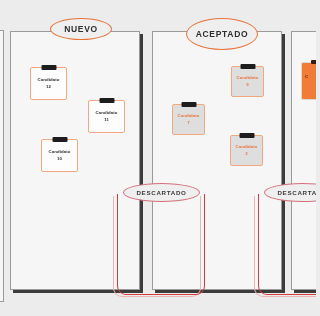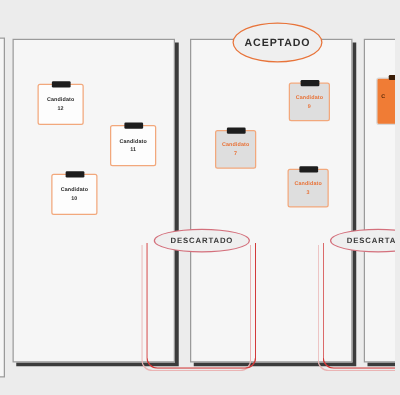--- a/index.html
+++ b/index.html
@@ -134,20 +134,23 @@
 </head>
 <body>
 
 <div id="board">
 
   <div class="sliver" style="left:-9px; top:30px; width:13px; height:272px;"></div>
 
   <div class="column-shadow" style="left:13px; top:34px; width:130px; height:259px;"></div>
   <div class="column" style="left:10px; top:31px; width:130px; height:259px;"></div>
 
+  <div class="col-title nuevo" style="left:50px; top:18px; width:62px; height:22px;">
+    <span>NUEVO</span>
+  </div>
 
   <div class="card white" style="left:30px; top:67px; width:37px; height:33px;">
     <span class="clip"></span>
     <span class="card-label">Candidato
 12</span>
   </div>
 
   <div class="card white" style="left:88px; top:100px; width:37px; height:33px;">
     <span class="clip"></span>
     <span class="card-label">Candidato

